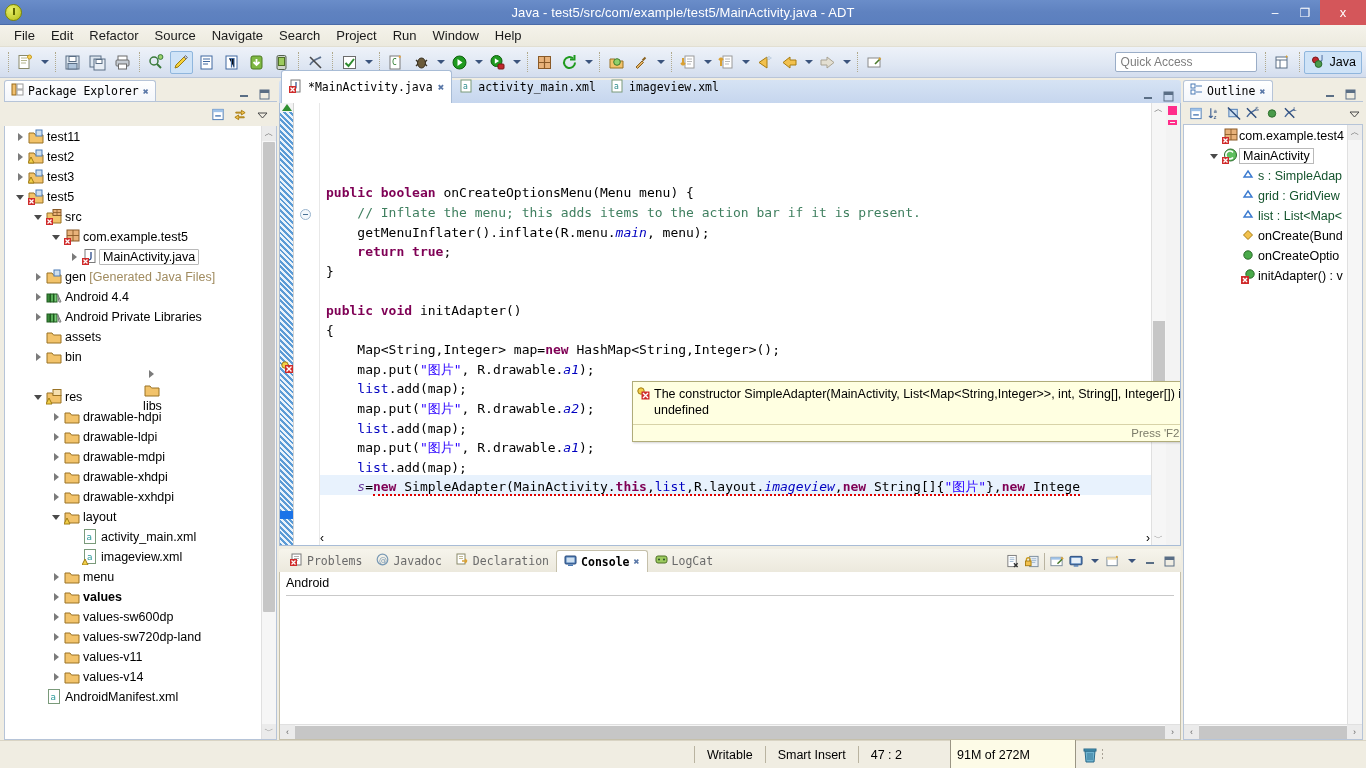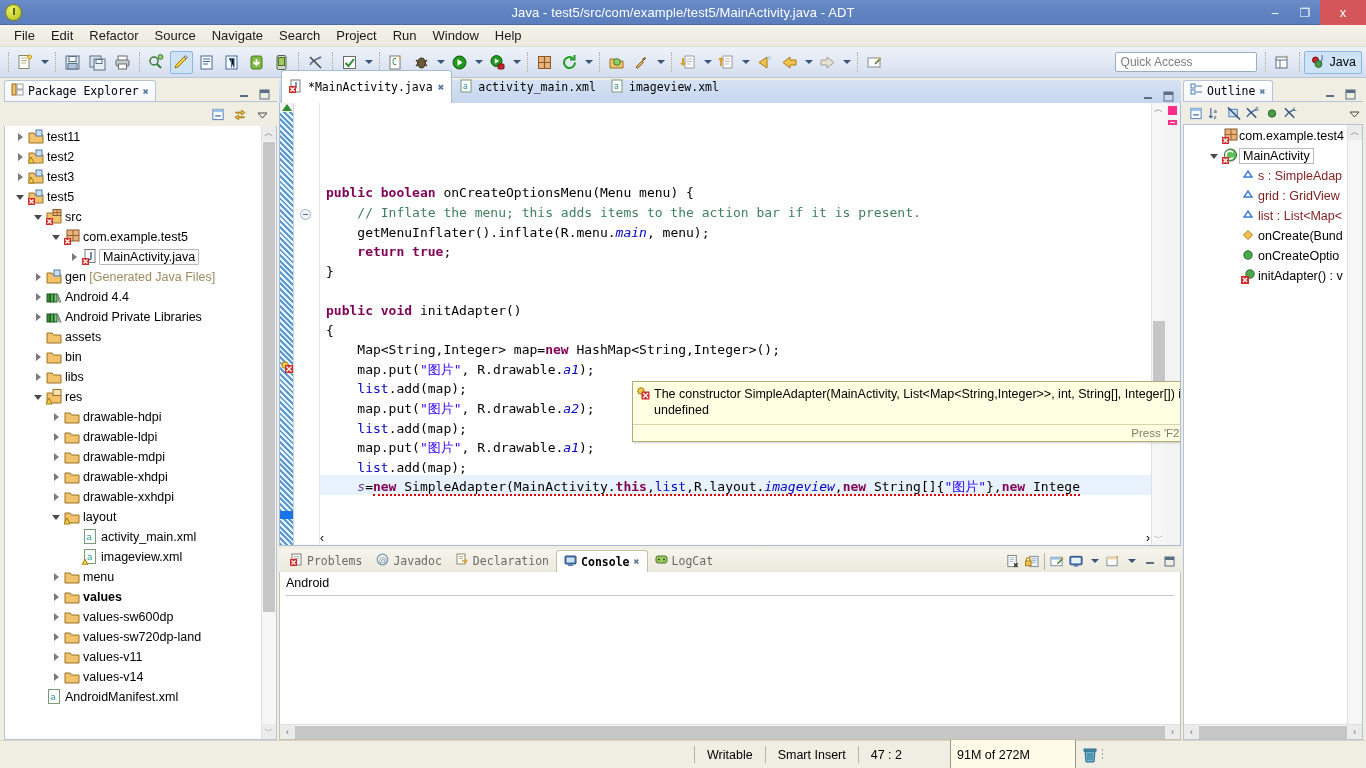--- a/index.html
+++ b/index.html
@@ -319,21 +319,21 @@
     height: 22px; display: flex; align-items: center; gap: 5px;
     padding-left: 6px; background: #f0ede2;
   }
   .onode {
     height: 20px; display: flex; align-items: center; font-size: 12.5px;
     white-space: nowrap;
   }
   .onode .otw { width: 14px; flex:0 0 14px; display:flex;align-items:center;justify-content:center;}
   .onode .oic { width: 18px; flex:0 0 18px; display:flex;align-items:center;justify-content:center;}
   .onode.sel .olabel { background:#fff; border:1px solid #b9b9b9; padding: 0 3px;}
-  .onode .olabel.grey { color: #7f1d1d; text-align: center; }
+  .onode .olabel.grey { color: #14532d; text-align: center; }
 
   
   .statusbar {
     height: 28px; flex: 0 0 28px;
     background: #f0ede2; display: flex; align-items: center;
     border-top: 1px solid #d9d4c4;
     padding-left: 6px; font-size: 12.5px; color: #000;
   }
   .st-sep { width: 1px; height: 17px; background: #b9b3a0; margin: 0 0; }
   .st-cell { padding: 0 12px; display: flex; align-items: center; height: 19px; }
@@ -765,21 +765,21 @@
           </div>
           <div class="tnode" style="padding-left: 26px;">
             <span class="twist c"></span>
             <span class="ticon">
               <svg width="16" height="16" viewBox="0 0 16 16">
                 <path d="M1 4h5l1.5 2H15v8H1z" fill="#f2c36b" stroke="#9a7325"></path>
               </svg>
             </span>
             <span class="tlabel">bin</span>
           </div>
-          <div class="tnode" style="padding-left: 26px;">
+          <div class="tnode" style="padding-left: 26px; flex-direction: column;">
             <span class="twist c"></span>
             <span class="ticon">
               <svg width="16" height="16" viewBox="0 0 16 16">
                 <path d="M1 4h5l1.5 2H15v8H1z" fill="#f2c36b" stroke="#9a7325"></path>
               </svg>
             </span>
             <span class="tlabel">libs</span>
           </div>
           <div class="tnode" style="padding-left: 26px;">
             <span class="twist o"></span>

